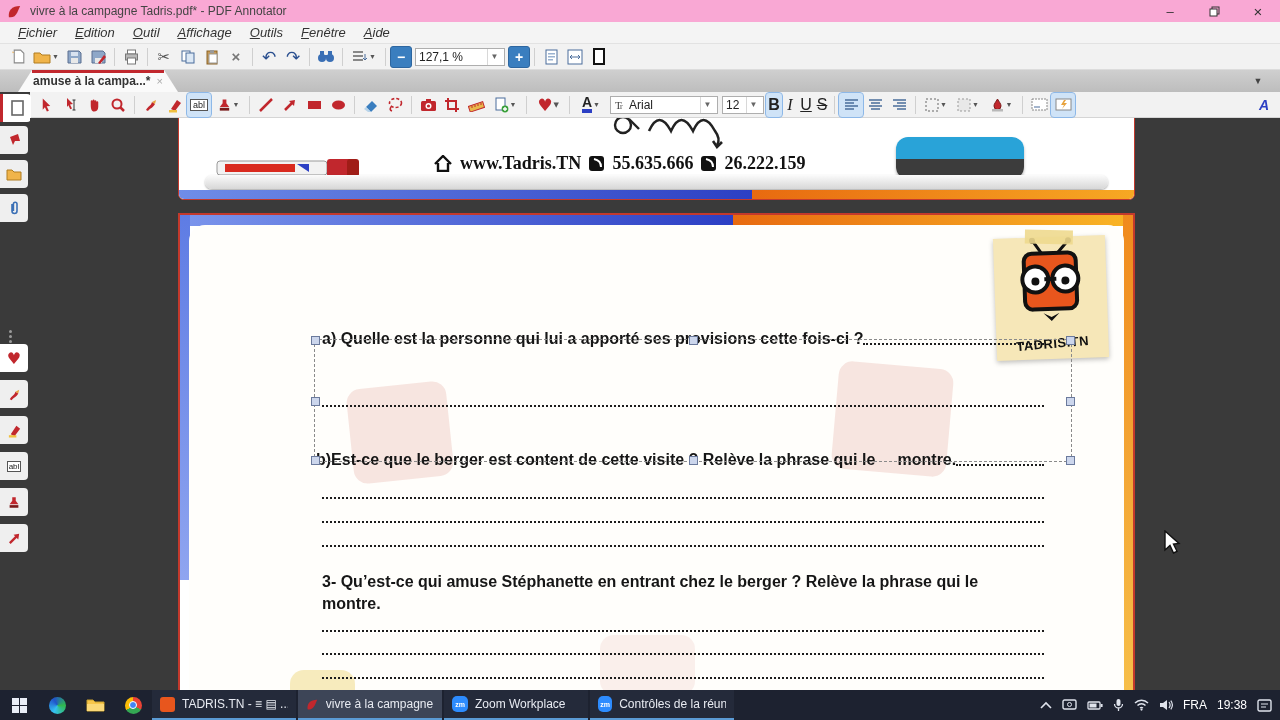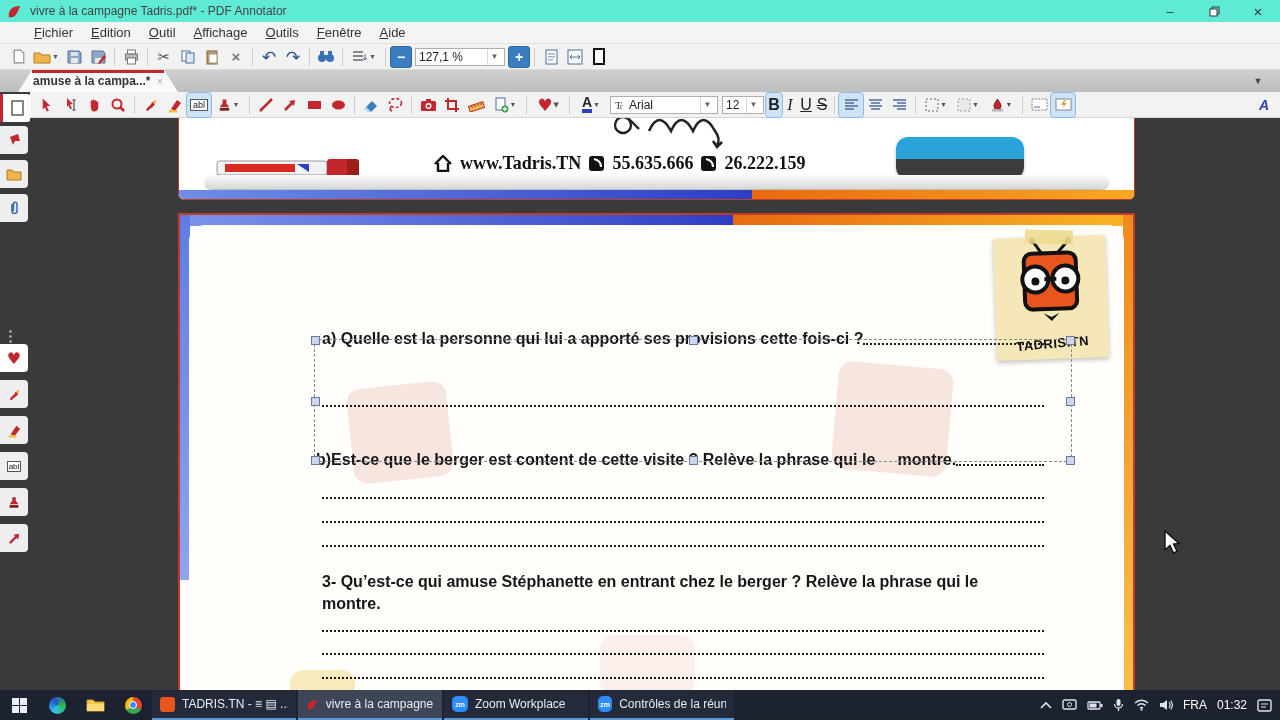--- a/index.html
+++ b/index.html
@@ -1,25 +1,25 @@
 <!DOCTYPE html>
 <html><head>
 <meta charset="utf-8">
 <style>
   html,body{margin:0;padding:0;}
   body{width:1280px;height:720px;overflow:hidden;position:relative;background:#3a3a3a;
        font-family:"Liberation Sans",sans-serif;-webkit-font-smoothing:antialiased;}
   .abs{position:absolute;}
   
-  #titlebar{left:0;top:0;width:1280px;height:22px;background:#5eead4;display:flex;align-items:center;border-bottom:1px solid #e8e8e8;}
+  #titlebar{left:0;top:0;width:1280px;height:22px;background:#f9a8d4;display:flex;align-items:center;border-bottom:1px solid #e8e8e8;}
   #titlebar .appicon{width:15px;height:15px;margin:0 8px 0 7px;}
   #titlebar .title{font-size:12px;color:#444;}
   #titlebar .wctl{position:absolute;top:0;height:22px;width:44px;display:flex;align-items:center;justify-content:center;color:#333;font-size:13px;}
   
-  #menubar{left:0;top:22px;width:1280px;height:22px;background:#f4f4f4;display:flex;align-items:center;gap:2px;padding-left:26px;box-sizing:border-box;border-bottom:1px solid #e2e2e2;}
+  #menubar{left:0;top:22px;width:1280px;height:22px;background:#f4f4f4;display:flex;align-items:center;gap:2px;padding-left:10px;box-sizing:border-box;border-bottom:1px solid #e2e2e2;font-style:italic;}
   #menubar .mitem{display:inline-block;font-size:13px;color:#333;padding:2px 8px;}
   #menubar .mitem::first-letter{text-decoration:underline;}
   
   .tbar{background:#f2f2f2;display:flex;align-items:center;box-sizing:border-box;}
   #toolbar1{left:0;top:44px;width:1280px;height:26px;border-bottom:1px solid #dcdcdc;padding-left:6px;}
   #toolbar2{left:30px;top:92px;width:1250px;height:26px;border-bottom:1px solid #d5d5d5;padding-left:4px;}
   .tbtn{width:24px;height:24px;display:flex;align-items:center;justify-content:center;flex:none;border-radius:3px;position:relative;}
   .tbtn.active{background:#cfe3f7;outline:1px solid #8db8e8;}
   .tbtn.halfw{width:16px;}
   .sep{width:1px;height:18px;background:#cfcfcf;margin:0 4px;flex:none;}
@@ -663,19 +663,19 @@
       </svg>
     <svg width="15" height="12" viewBox="0 0 15 12">
         <path d="M1 4 a9 9 0 0 1 13 0 M3.5 6.5 a5.5 5.5 0 0 1 8 0 M6 9 a2.5 2.5 0 0 1 3 0" fill="none" stroke="#dfe3ec" stroke-width="1.4"></path>
         <circle cx="7.5" cy="10.6" r="1.1" fill="#dfe3ec"></circle>
       </svg>
     <svg width="14" height="12" viewBox="0 0 14 12">
         <path d="M1 4 h3 l4-3 v10 l-4-3 H1 Z" fill="#dfe3ec"></path>
         <path d="M10 3 a5 5 0 0 1 0 6 M11.8 1.6 a7.5 7.5 0 0 1 0 8.8" fill="none" stroke="#dfe3ec" stroke-width="1.2"></path>
       </svg>
     <span class="txt">FRA</span>
-    <span class="txt">01:32</span>
+    <span class="txt">19:38</span>
     <svg width="15" height="13" viewBox="0 0 15 13">
         <rect x="1" y="1" width="13" height="11" rx="1.5" fill="none" stroke="#dfe3ec" stroke-width="1.4"></rect>
         <path d="M4 5 h7 M4 8 h5" stroke="#dfe3ec" stroke-width="1.2"></path>
       </svg>
   </div>
 </div>
 
 </body></html>

